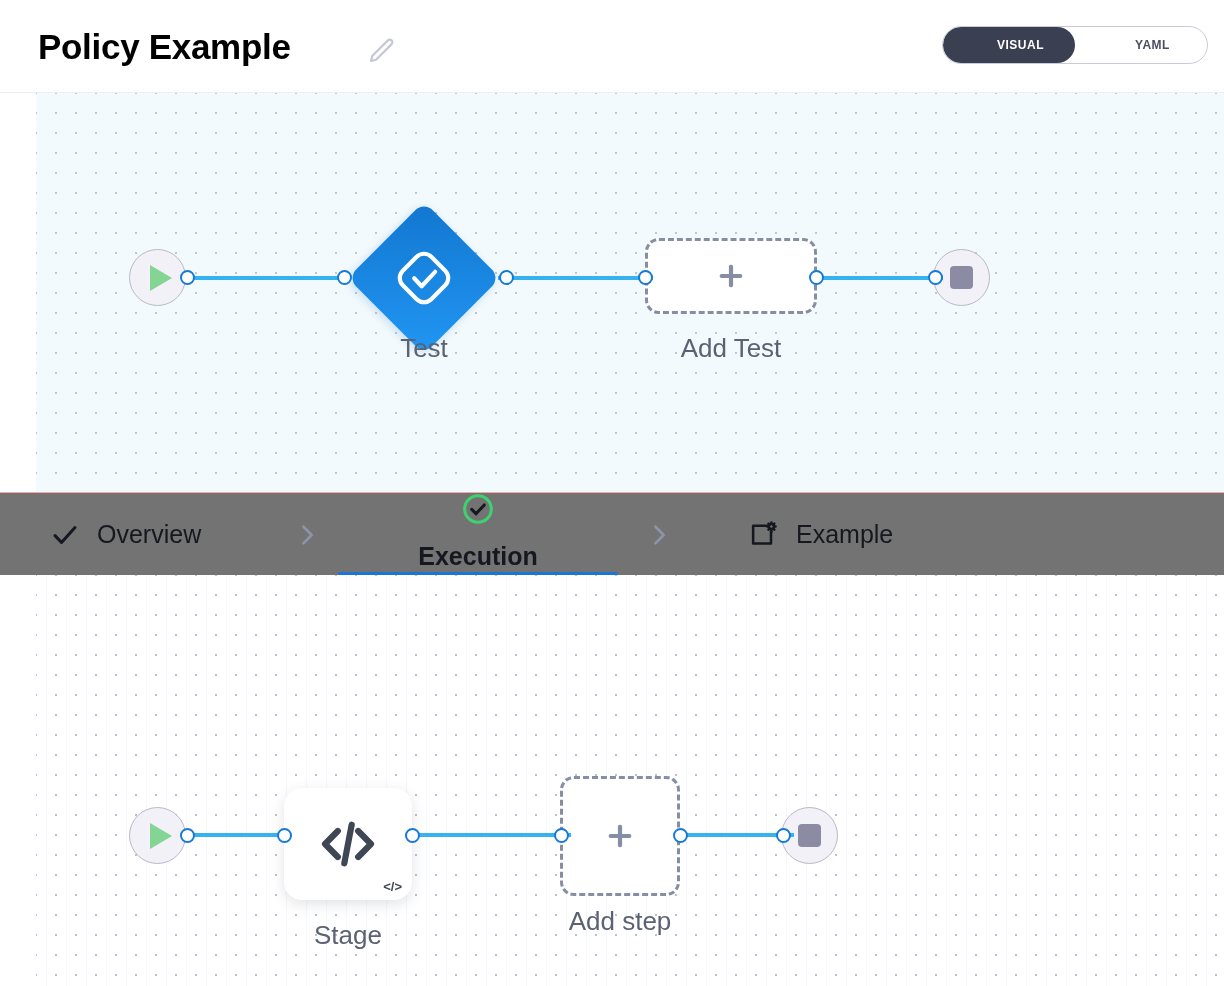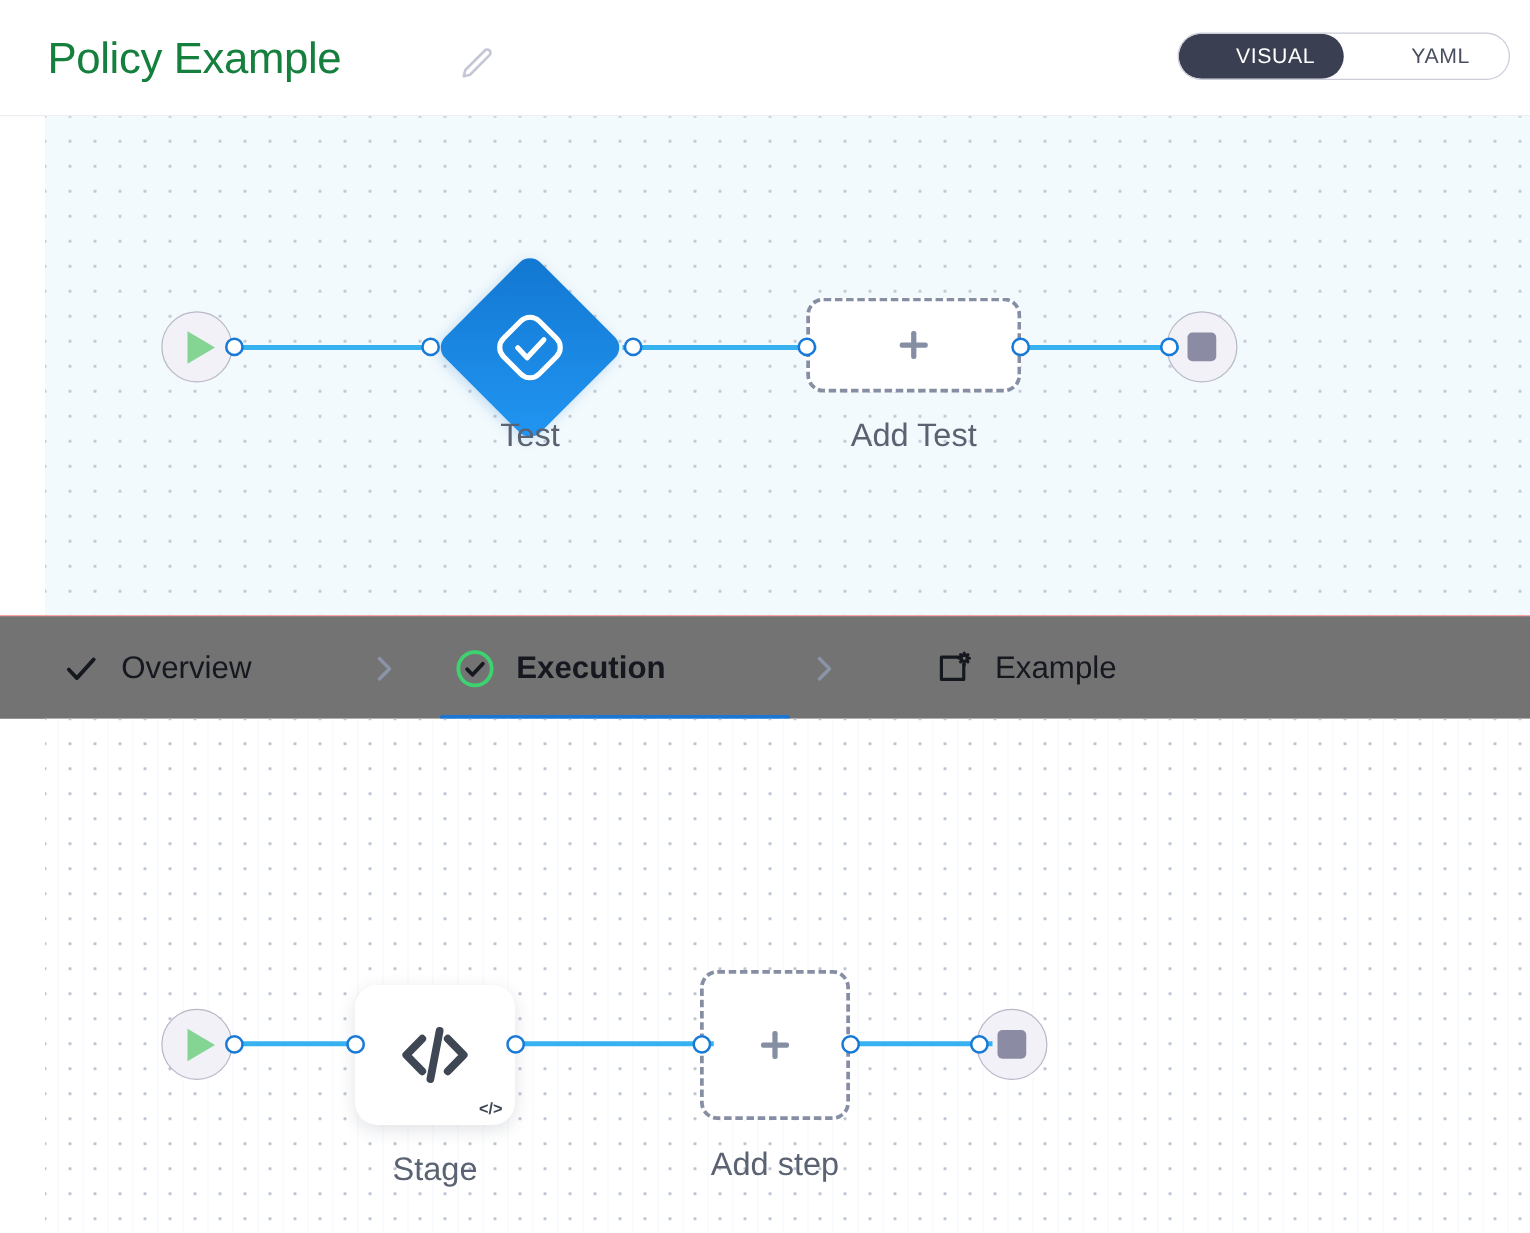--- a/index.html
+++ b/index.html
@@ -12,36 +12,36 @@
   .app { position: relative; width: 1224px; height: 986px; }
 
   
   .header {
     position: absolute; left: 0; top: 0; width: 1224px; height: 93px;
     background: #ffffff;
     border-bottom: 1px solid #eceef2;
   }
   .title {
     position: absolute; left: 38px; top: 27px;
-    font-size: 35px; font-weight: normal; color: #15803d;
+    font-size: 35px; font-weight: bold; color: #000000;
     letter-spacing: -0.3px;
   }
   .edit-pencil {
     position: absolute; left: 366px; top: 36px;
     width: 30px; height: 30px; cursor: pointer;
   }
   .toggle {
     position: absolute; right: 16px; top: 26px;
     width: 266px; height: 38px;
     border: 1px solid #c9ccd8; border-radius: 19px;
     background: #ffffff; display: flex; overflow: hidden;
   }
   .toggle-opt {
     flex: 1; display: flex; align-items: center; justify-content: center;
-    font-size: 17px; font-weight: normal; letter-spacing: 0.5px;
+    font-size: 12px; font-weight: bold; letter-spacing: 0.5px;
     color: #4a4f60; cursor: pointer; border-radius: 19px; padding-left: 23px;
   }
   .toggle-opt.active { background: #3a3f51; color: #ffffff; }
 
   
   .canvas {
     position: absolute; left: 0; width: 1224px; margin-left: 36px;
   }
   .canvas-top {
     top: 93px; height: 399px;
@@ -217,21 +217,21 @@
       </svg>
       <span class="tab-label">Overview</span>
     </div>
 
     <div class="tab-sep" style="left:293px;">
       <svg width="28" height="28" viewBox="0 0 24 24" fill="none" stroke="#8b93a7" stroke-width="2.4" stroke-linecap="round" stroke-linejoin="round">
         <path d="M9 5l7 7-7 7"></path>
       </svg>
     </div>
 
-    <div class="tab active" style="left:352px; width:280px;">
+    <div class="tab active" style="left:338px; width:280px;flex-direction:column;">
       <svg width="32" height="32" viewBox="0 0 24 24" fill="none">
         <circle cx="12" cy="12" r="10" stroke="#3ed16f" stroke-width="2.3" fill="none"></circle>
         <path d="M7.3 12.3l3.2 3.3 6.2-6.6" stroke="#15181f" stroke-width="2.3" stroke-linecap="round" stroke-linejoin="round" fill="none"></path>
       </svg>
       <span class="tab-label">Execution</span>
       <div class="tab-underline"></div>
     </div>
 
     <div class="tab-sep" style="left:645px;">
       <svg width="28" height="28" viewBox="0 0 24 24" fill="none" stroke="#8b93a7" stroke-width="2.4" stroke-linecap="round" stroke-linejoin="round">
@@ -275,21 +275,21 @@
 
     <div class="port" style="left:369px; top:253px;"></div>
     <div class="port" style="left:518px; top:253px;"></div>
 
     <div class="node dashed-node" style="left:524px; top:201px; width:120px; height:120px;">
       <svg width="36" height="36" viewBox="0 0 24 24">
         <rect x="10.6" y="4.5" width="2.8" height="15" rx="1.2" fill="#868ea4"></rect>
         <rect x="4.5" y="10.6" width="15" height="2.8" rx="1.2" fill="#868ea4"></rect>
       </svg>
     </div>
-    <div class="node-label" style="left:524px; top:341px; width:120px;">Add step</div>
+    <div class="node-label" style="left:524px; top:331px; width:120px;">Add step</div>
 
     <div class="port" style="left:637px; top:253px;"></div>
     <div class="port" style="left:740px; top:253px;"></div>
 
     <div class="node" style="left:745px; top:232px;">
       <div class="endpoint-circle">
         <div class="stop-sq"></div>
       </div>
     </div>
   </div>

